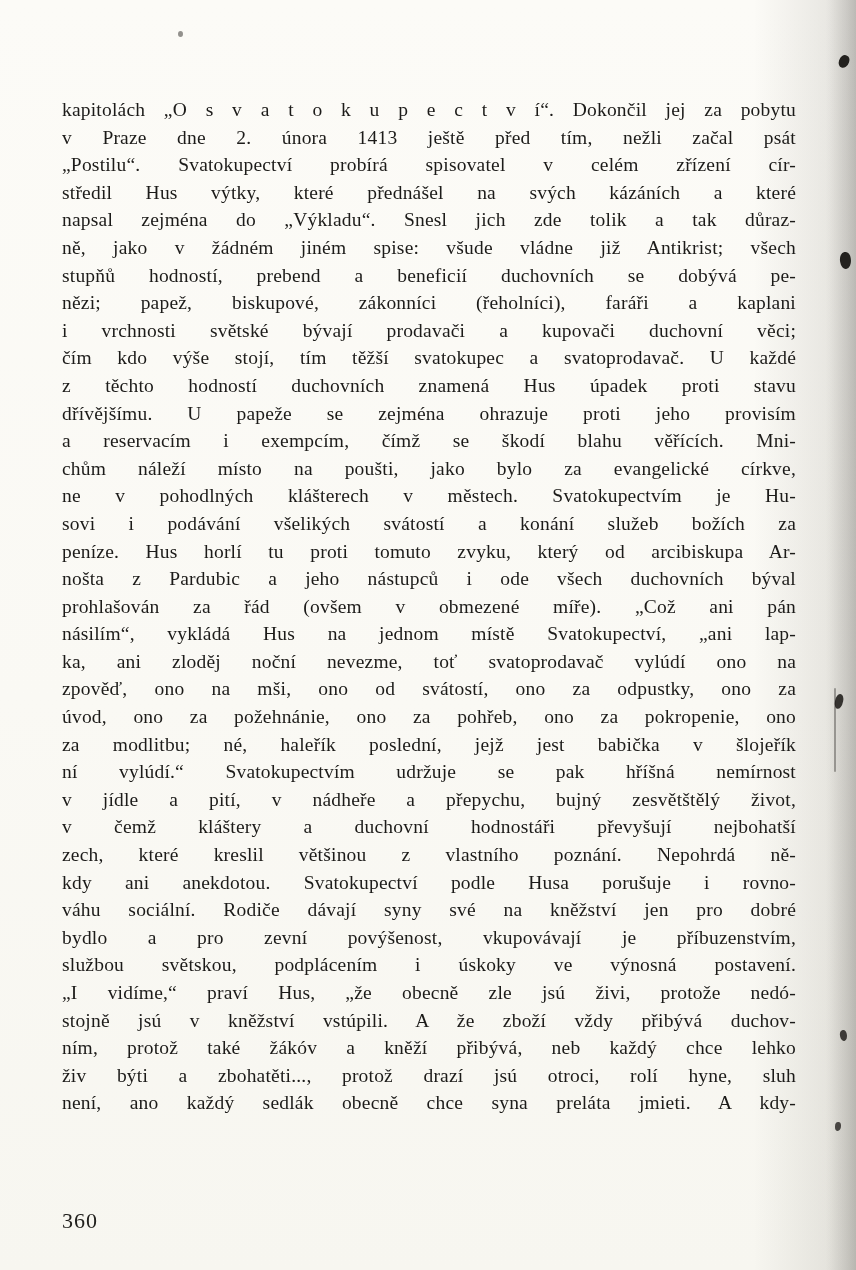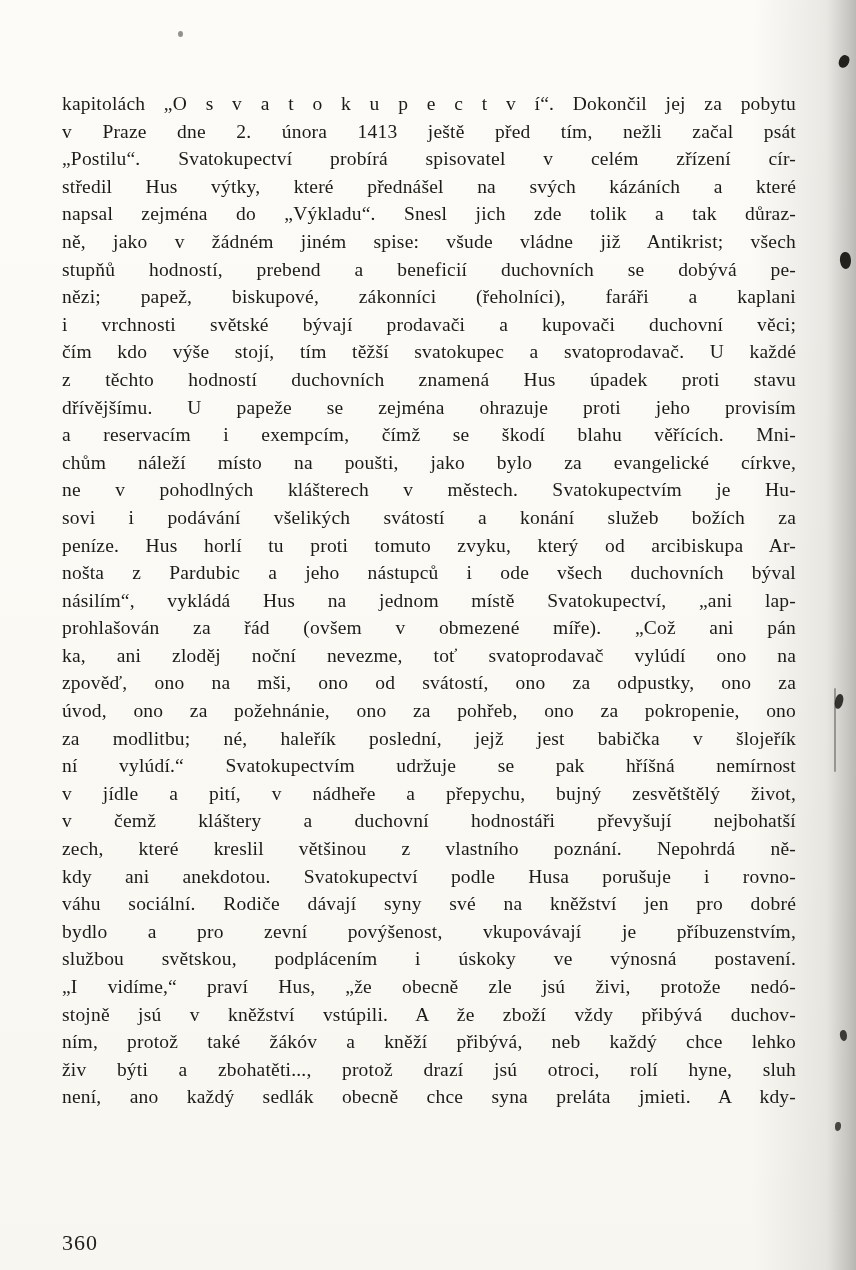--- a/index.html
+++ b/index.html
@@ -14,21 +14,21 @@
     height: 1270px;
     margin: 0 auto;
     background:
       linear-gradient(to right, rgba(255,255,255,0) 88%, rgba(90,85,75,0.12) 97%, rgba(60,55,48,0.18) 100%),
       linear-gradient(to bottom, #fcfbf7 0%, #faf9f4 55%, #f7f6f0 100%);
     overflow: hidden;
     box-sizing: border-box;
   }
   .text-block {
     position: absolute;
-    top: 90px;
+    top: 96px;
     left: 62px;
     width: 734px;
     color: #1c1b19;
     font-size: 19.5px;
     line-height: 27.6px;
     letter-spacing: 0.2px;
   }
   .text-line {
     text-align: justify;
     text-align-last: justify;
@@ -36,21 +36,20 @@
     height: 27.6px;
     overflow: visible;
   }
   .page-number {
     position: absolute;
     left: 62px;
     top: 1208px;
     font-size: 22px;
     color: #22211e;
     letter-spacing: 1px;
-    margin-top: 22px;
   }
   
   .binding-shadow {
     position: absolute;
     right: 0;
     top: 0;
     width: 30px;
     height: 100%;
     background: linear-gradient(to right, rgba(0,0,0,0) 0%, rgba(30,28,24,0.10) 70%, rgba(30,28,24,0.16) 100%);
   }
@@ -102,22 +101,22 @@
       <div class="text-line">i vrchnosti světské bývají prodavači a kupovači duchovní věci;</div>
       <div class="text-line">čím kdo výše stojí, tím těžší svatokupec a svatoprodavač. U každé</div>
       <div class="text-line">z těchto hodností duchovních znamená Hus úpadek proti stavu</div>
       <div class="text-line">dřívějšímu. U papeže se zejména ohrazuje proti jeho provisím</div>
       <div class="text-line">a reservacím i exempcím, čímž se škodí blahu věřících. Mni-</div>
       <div class="text-line">chům náleží místo na poušti, jako bylo za evangelické církve,</div>
       <div class="text-line">ne v pohodlných klášterech v městech. Svatokupectvím je Hu-</div>
       <div class="text-line">sovi i podávání všelikých svátostí a konání služeb božích za</div>
       <div class="text-line">peníze. Hus horlí tu proti tomuto zvyku, který od arcibiskupa Ar-</div>
       <div class="text-line">nošta z Pardubic a jeho nástupců i ode všech duchovních býval</div>
+      <div class="text-line">prohlašován za řád (ovšem v obmezené míře). „Což ani pán</div>
       <div class="text-line">násilím“, vykládá Hus na jednom místě Svatokupectví, „ani lap-</div>
-      <div class="text-line">prohlašován za řád (ovšem v obmezené míře). „Což ani pán</div>
       <div class="text-line">ka, ani zloděj noční nevezme, toť svatoprodavač vylúdí ono na</div>
       <div class="text-line">zpověď, ono na mši, ono od svátostí, ono za odpustky, ono za</div>
       <div class="text-line">úvod, ono za požehnánie, ono za pohřeb, ono za pokropenie, ono</div>
       <div class="text-line">za modlitbu; né, haleřík poslední, jejž jest babička v šlojeřík</div>
       <div class="text-line">ní vylúdí.“ Svatokupectvím udržuje se pak hříšná nemírnost</div>
       <div class="text-line">v jídle a pití, v nádheře a přepychu, bujný zesvětštělý život,</div>
       <div class="text-line">v čemž kláštery a duchovní hodnostáři převyšují nejbohatší</div>
       <div class="text-line">zech, které kreslil většinou z vlastního poznání. Nepohrdá ně-</div>
       <div class="text-line">kdy ani anekdotou. Svatokupectví podle Husa porušuje i rovno-</div>
       <div class="text-line">váhu sociální. Rodiče dávají syny své na kněžství jen pro dobré</div>

